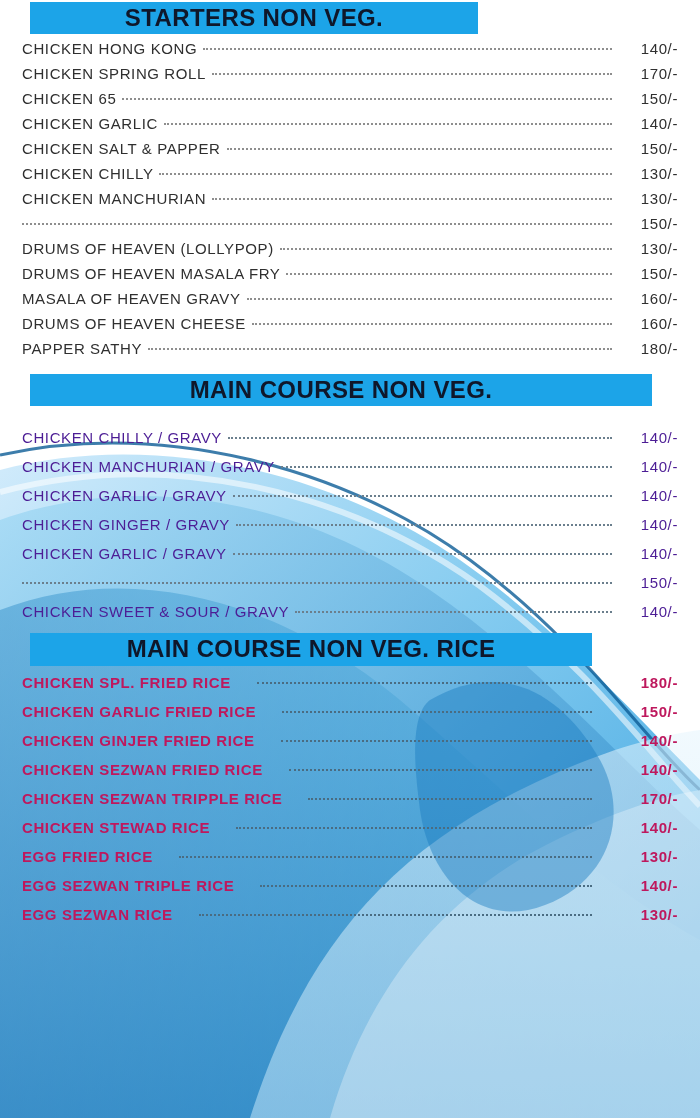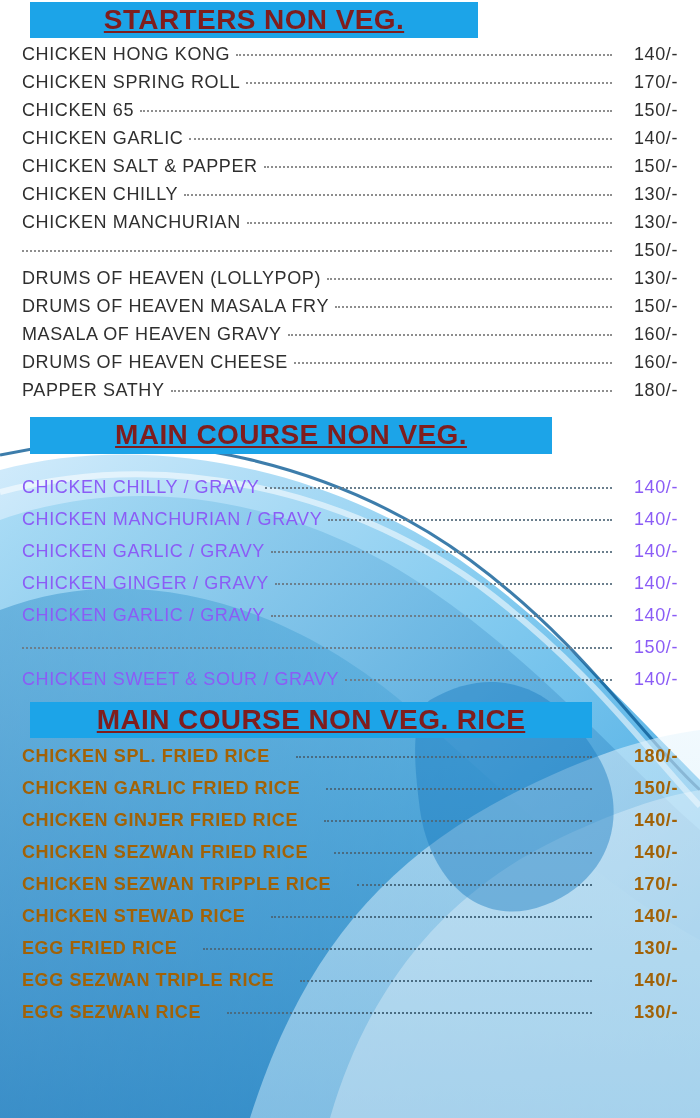--- a/index.html
+++ b/index.html
@@ -32,43 +32,42 @@
     position: relative;
     z-index: 2;
     padding: 0 22px;
     box-sizing: border-box;
   }
   .section {
     margin: 0;
   }
   .section-header {
     background: #1ca4e8;
-    color: #7f1d1d;
+    color: #0f172a;
     font-weight: bold;
-    font-size: 28px;
+    font-size: 24px;
     letter-spacing: 0.4px;
     text-align: center;
     padding: 3px 0 4px 0;
     margin: 0 auto;
     line-height: 1.05;
-    text-decoration: underline;
   }
   .hdr-1 { width: 448px; margin-left: 8px; }
-  .hdr-2 { width: 522px; margin-left: 8px; margin-top: 13px;}
+  .hdr-2 { width: 622px; margin-left: 8px; margin-top: 13px;}
   .hdr-3 { width: 562px; margin-left: 8px; margin-top: 7px;}
 
   .items {
     margin: 0;
     padding: 0;
     list-style: none;
   }
   .item {
     display: flex;
     align-items: baseline;
-    font-size: 18px;
+    font-size: 15px;
     letter-spacing: 0.6px;
     line-height: 1.0;
     padding: 5px 0 5px 0;
     color: #2b2b2b;
   }
   .item .name {
     white-space: nowrap;
     flex: 0 0 auto;
     padding-right: 6px;
   }
@@ -81,22 +80,22 @@
   }
   .item .price {
     flex: 0 0 auto;
     padding-left: 6px;
     white-space: nowrap;
     text-align: right;
     min-width: 60px;
   }
   
   .sec-starters .item { color: #2f2f2f; }
-  .sec-main .item { color: #8b5cf6; }
-  .sec-rice .item { color: #a16207; font-weight: bold; gap: 20px; }
+  .sec-main .item { color: #4c1d95; }
+  .sec-rice .item { color: #be185d; font-weight: bold; gap: 20px; }
   .sec-main .item .name { }
   .sec-rice .item .dots { border-bottom-color: #4a6c82; }
   .sec-main .item .dots { border-bottom-color: #6b7f8d; }
 
   .sec-starters { padding-top: 2px; }
   .sec-starters .items { margin-top: 2px; }
   .sec-main .items { margin-top: 17px; }
   .sec-rice .items { margin-top: 2px; }
   .sec-main .item { padding: 7px 0; }
   .sec-rice .item { padding: 7px 0; }

